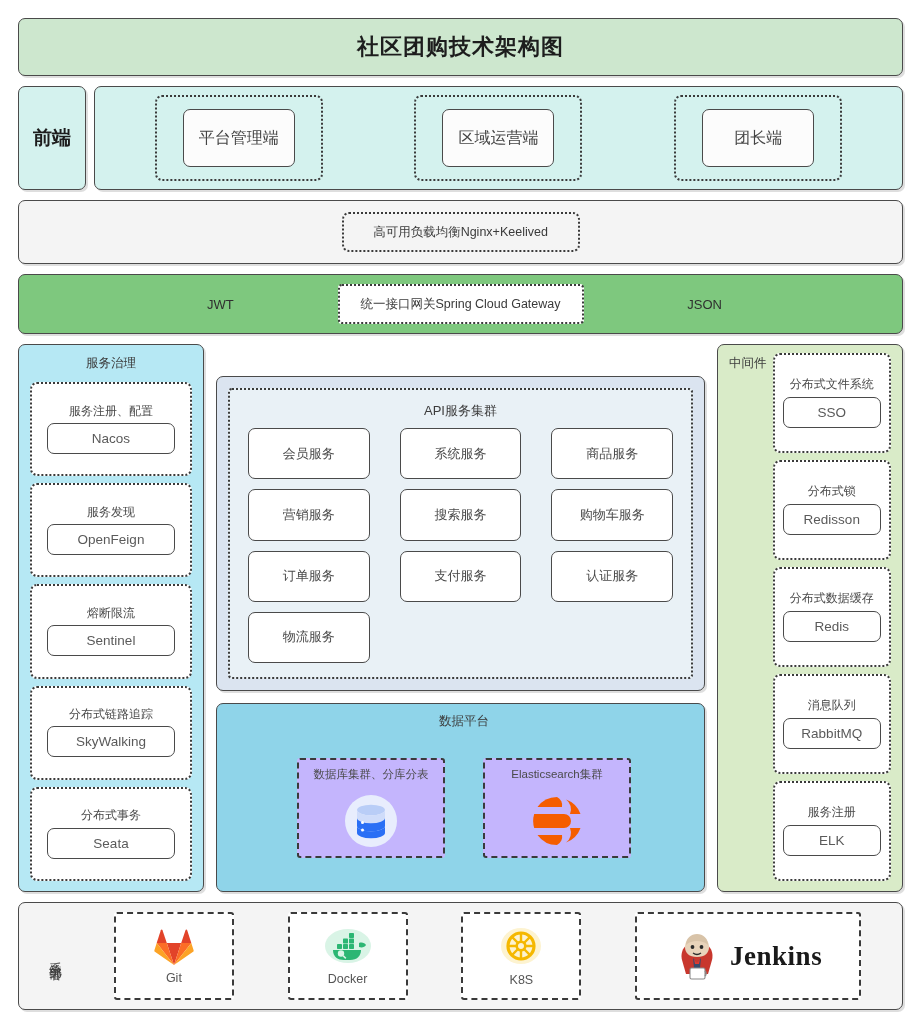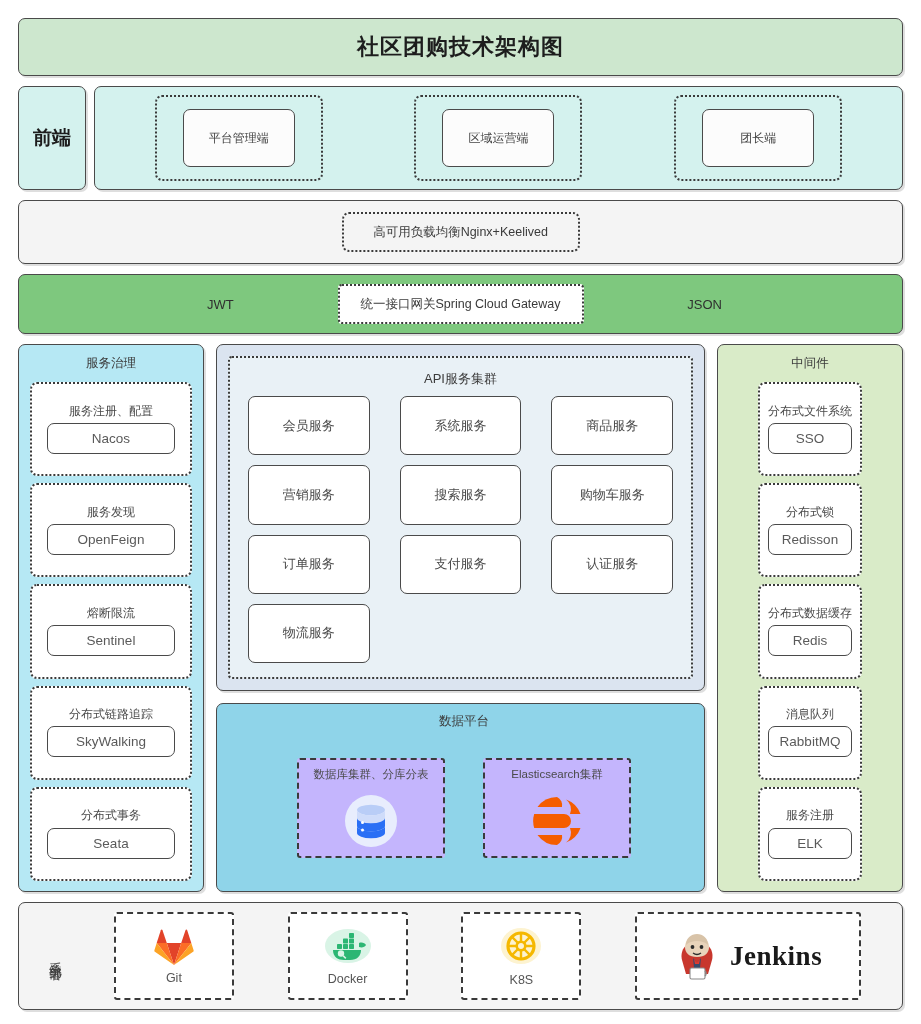--- a/index.html
+++ b/index.html
@@ -64,21 +64,21 @@
     padding: 0 14px;
   }
   .fe-cell {
     width: 168px; height: 86px;
     display: flex; align-items: center; justify-content: center;
     background: transparent;
   }
   .fe-inner {
     width: 112px; height: 58px;
     display: flex; align-items: center; justify-content: center;
-    font-size: 12px; color: #444; background: #fcfcfc;
+    font-size: 16px; color: #444; background: #fcfcfc;
     border: 1.6px solid #4a4a4a; border-radius: 7px;
   }
 
   
   .nginx-bar {
     height: 64px; flex: none;
     background: #f4f4f4;
     display: flex; align-items: center; justify-content: center;
   }
   .nginx-chip {
@@ -109,37 +109,36 @@
     background: #ffffff;
     border: 2px dotted #3a3a3a; border-radius: 4px;
   }
 
   
   .middle {
     flex: 1 1 auto; min-height: 0;
     display: flex; gap: 12px;
   }
   .col-left { width: 186px; flex: none; display: flex; }
-  .col-mid { flex: 1 1 auto; display: flex; flex-direction: column; gap: 12px; min-width: 0; }
+  .col-mid { flex: 1 1 auto; display: flex; flex-direction: column; gap: 12px; min-width: 0; margin-top: 32px; }
   .col-right { width: 186px; flex: none; display: flex; }
 
   .panel-gov {
     background: #b6e8f4;
     flex: 1;
     display: flex; flex-direction: column;
     padding: 8px 11px 10px 11px;
     gap: 6px;
   }
   .panel-right {
     background: #d9ebc8;
     flex: 1;
-    display: flex; flex-direction: column;
+    display: flex; 
     padding: 8px 11px 10px 11px;
     gap: 6px;
-    align-items: center;
   }
   .panel-title {
     text-align: center; font-size: 12.5px; color: #3c3c3c;
     padding: 2px 0 4px 0; flex: none;
   }
 
   .stack { display: flex; flex-direction: column; gap: 7px; flex: 1 1 auto; }
   .gov-item {
     flex: 1 1 0; min-height: 0;
     display: flex; flex-direction: column;

